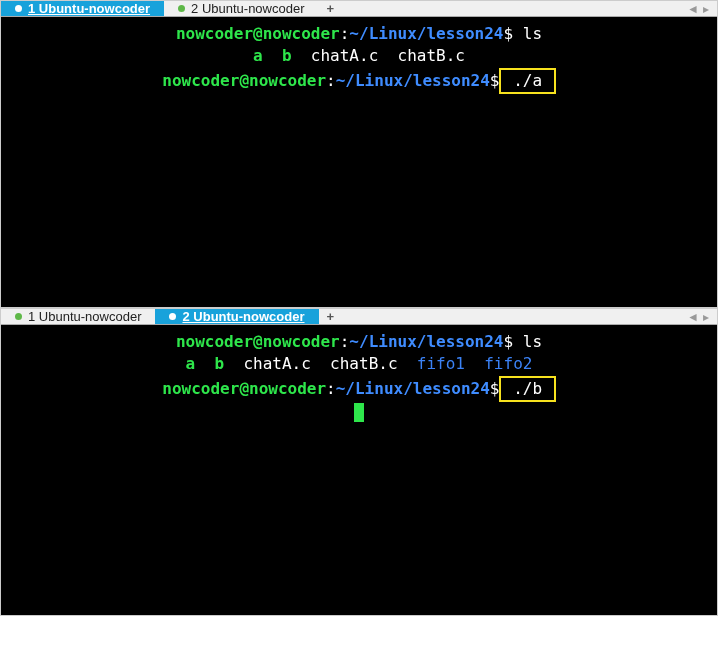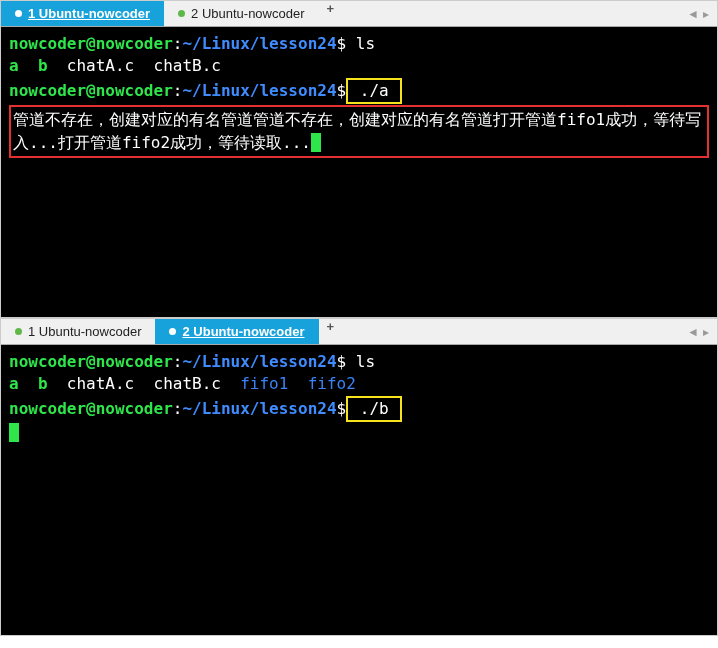--- a/index.html
+++ b/index.html
@@ -8,23 +8,24 @@
       font-size: 16px;
       width: 718px;
       background: #fff;
     }
     .terminal-window {
       width: 100%;
       border: 1px solid #ccc;
     }
     .tab-bar {
       display: flex;
+      align-items: center;
       background: #f0f0f0;
       border-bottom: 1px solid #aaa;
-      height: 26px;
+      height: 16px;
       font-family: sans-serif;
       font-size: 13px;
     }
     .tab {
       display: flex;
       align-items: center;
       padding: 0 14px;
       height: 100%;
       cursor: pointer;
       gap: 6px;
@@ -63,20 +64,21 @@
       font-size: 12px;
     }
     .terminal-body {
       background: #000;
       color: #fff;
       padding: 6px 8px 8px 8px;
       min-height: 290px;
       line-height: 1.4;
       white-space: pre-wrap;
       word-break: break-all;
+      text-align: center;
     }
     .prompt-user { color: #2ee64b; font-weight: bold; }
     .prompt-path { color: #3f8cff; font-weight: bold; }
     .prompt-sep { color: #fff; }
     .cmd { color: #fff; }
     .ls-exe { color: #2ee64b; font-weight: bold; }
     .ls-file { color: #fff; }
     .ls-pipe { color: #3b82f6; }
     .highlight-box-yellow {
       border: 2px solid #f7e21e;
@@ -111,21 +113,21 @@
       <span>2 Ubuntu-nowcoder</span>
     </div>
     <div class="tab-plus">+</div>
     <div class="tab-nav">
       <span>◄</span>
       <span>▸</span>
     </div>
   </div>
   <div class="terminal-body"><span class="prompt-user">nowcoder@nowcoder</span><span class="prompt-sep">:</span><span class="prompt-path">~/Linux/lesson24</span><span class="prompt-sep">$</span> <span class="cmd">ls</span>
 <span class="ls-exe">a</span>  <span class="ls-exe">b</span>  <span class="ls-file">chatA.c</span>  <span class="ls-file">chatB.c</span>
-<span class="prompt-user">nowcoder@nowcoder</span><span class="prompt-sep">:</span><span class="prompt-path">~/Linux/lesson24</span><span class="prompt-sep">$</span><span class="highlight-box-yellow"> <span class="cmd">./a</span> </span><span class="highlight-box-red"><span>管道不存在，创建对应的有名管道管道不存在，创建对应的有名管道打开管道fifo1成功，等待写入...打开管道fifo2成功，等待读取...</span><span class="cursor-block"></span></span></div>
+<span class="prompt-user">nowcoder@nowcoder</span><span class="prompt-sep">:</span><span class="prompt-path">~/Linux/lesson24</span><span class="prompt-sep">$</span><span class="highlight-box-yellow"> <span class="cmd">./a</span> </span></div>
 </div>
 
 <div class="terminal-window">
   <div class="tab-bar">
     <div class="tab inactive">
       <span class="tab-dot"></span>
       <span>1 Ubuntu-nowcoder</span>
     </div>
     <div class="tab active">
       <span class="tab-dot"></span>

